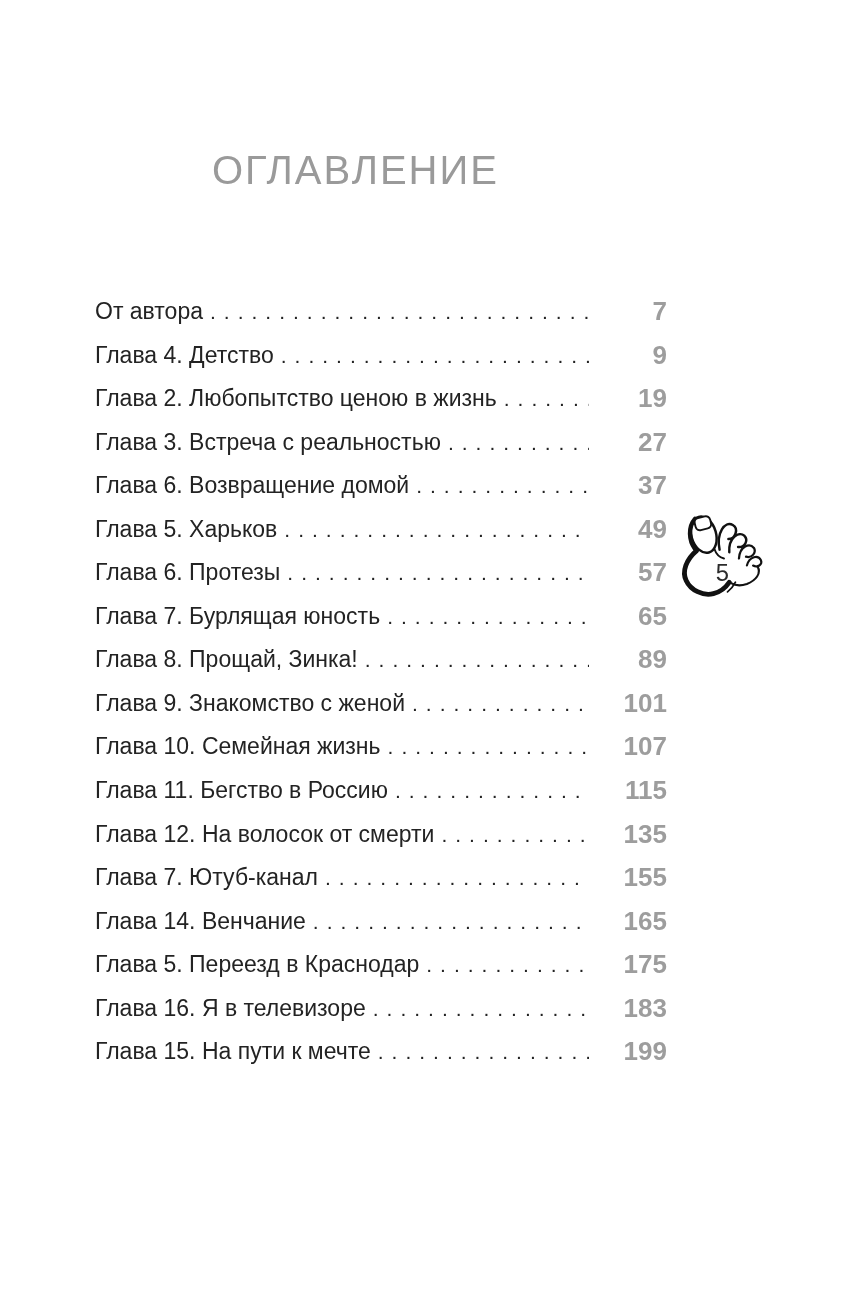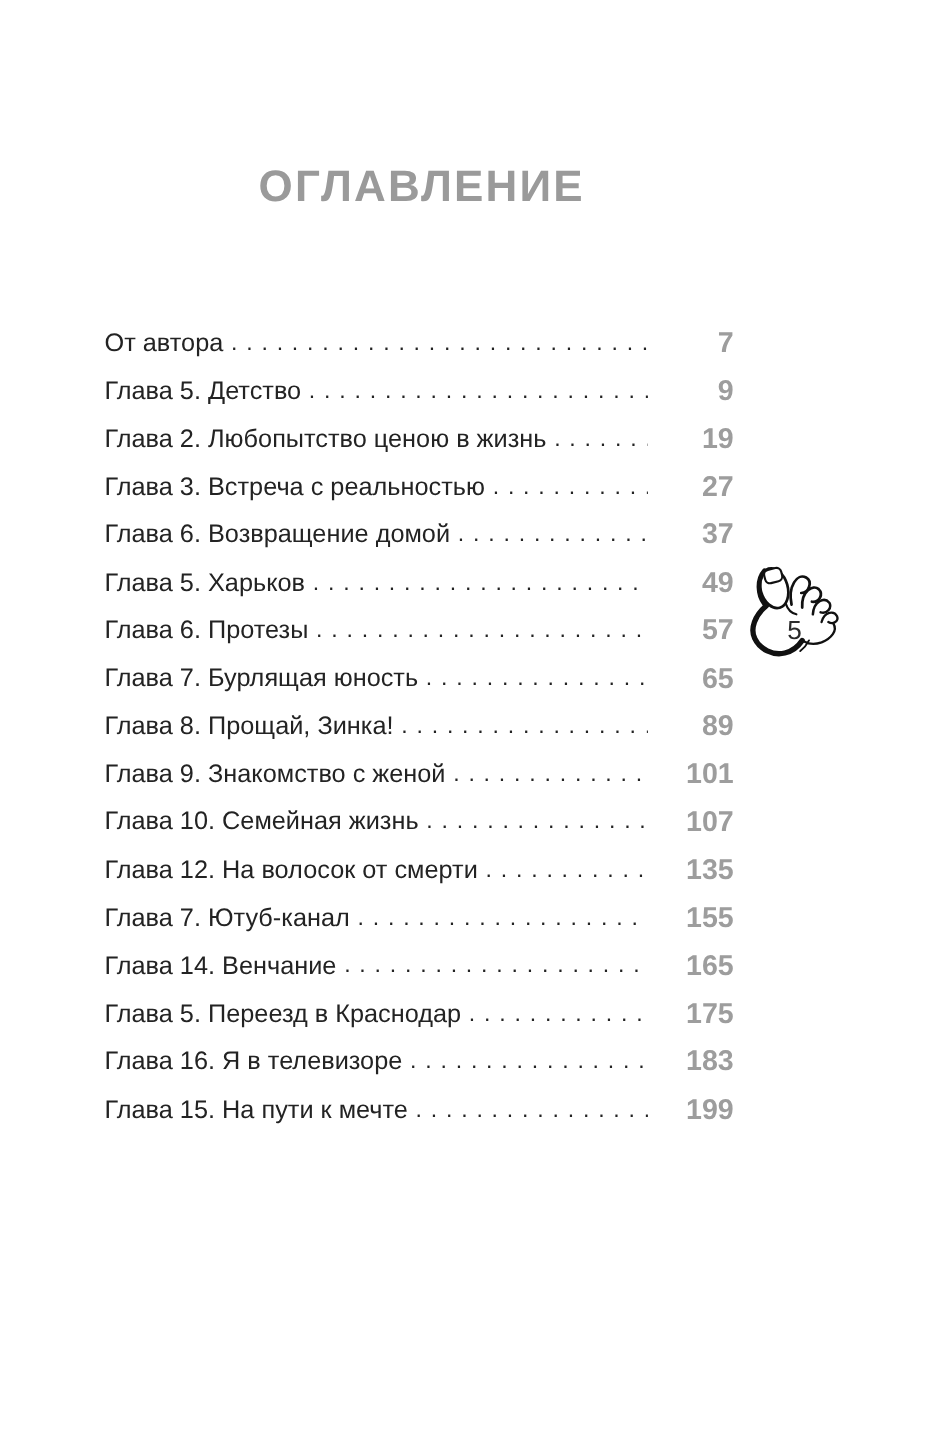--- a/index.html
+++ b/index.html
@@ -13,24 +13,24 @@
   html,body{width:844px;height:1311px;}
   body{
     background:var(--bg);
     font-family:"Liberation Sans","DejaVu Sans",sans-serif;
     position:relative;
     overflow:hidden;
   }
   .page{position:absolute;inset:0;background:var(--bg);}
   .page-title{
     position:absolute;
-    left:235px;
+    left:212px;
     top:148px;
     font-size:40px;
-    font-weight:700;
+    font-weight:400;
     letter-spacing:2px;
     color:var(--title-gray);
     white-space:nowrap;
   }
   .toc{
     position:absolute;
     left:95px;
     top:290px;
     width:572px;
     list-style:none;
@@ -83,21 +83,21 @@
 
   <ul class="toc">
 
       <li class="toc-row">
         <span class="toc-entry-title">От автора</span>
         <span class="toc-leader"></span>
         <span class="toc-page-num">7</span>
       </li>
 
       <li class="toc-row">
-        <span class="toc-entry-title">Глава 5. Детство</span>
+        <span class="toc-entry-title">Глава 4. Детство</span>
         <span class="toc-leader"></span>
         <span class="toc-page-num">9</span>
       </li>
 
       <li class="toc-row">
         <span class="toc-entry-title">Глава 2. Любопытство ценою в жизнь</span>
         <span class="toc-leader"></span>
         <span class="toc-page-num">19</span>
       </li>
 
@@ -142,20 +142,25 @@
         <span class="toc-leader"></span>
         <span class="toc-page-num">101</span>
       </li>
 
       <li class="toc-row">
         <span class="toc-entry-title">Глава 10. Семейная жизнь</span>
         <span class="toc-leader"></span>
         <span class="toc-page-num">107</span>
       </li>
 
+      <li class="toc-row">
+        <span class="toc-entry-title">Глава 11. Бегство в Россию</span>
+        <span class="toc-leader"></span>
+        <span class="toc-page-num">115</span>
+      </li>
 
       <li class="toc-row">
         <span class="toc-entry-title">Глава 12. На волосок от смерти</span>
         <span class="toc-leader"></span>
         <span class="toc-page-num">135</span>
       </li>
 
       <li class="toc-row">
         <span class="toc-entry-title">Глава 7. Ютуб-канал</span>
         <span class="toc-leader"></span>

